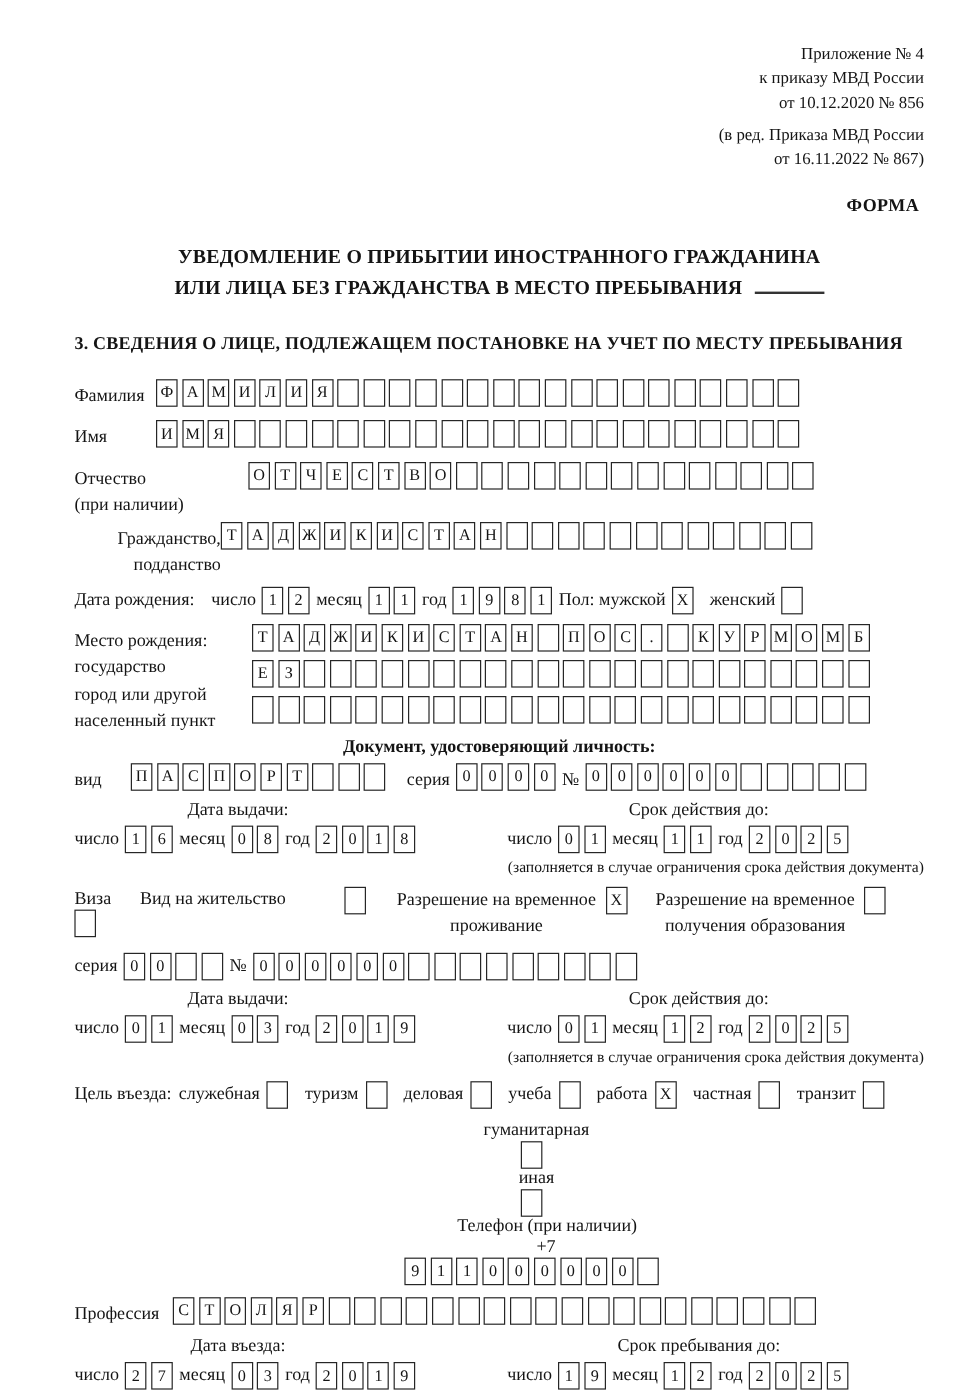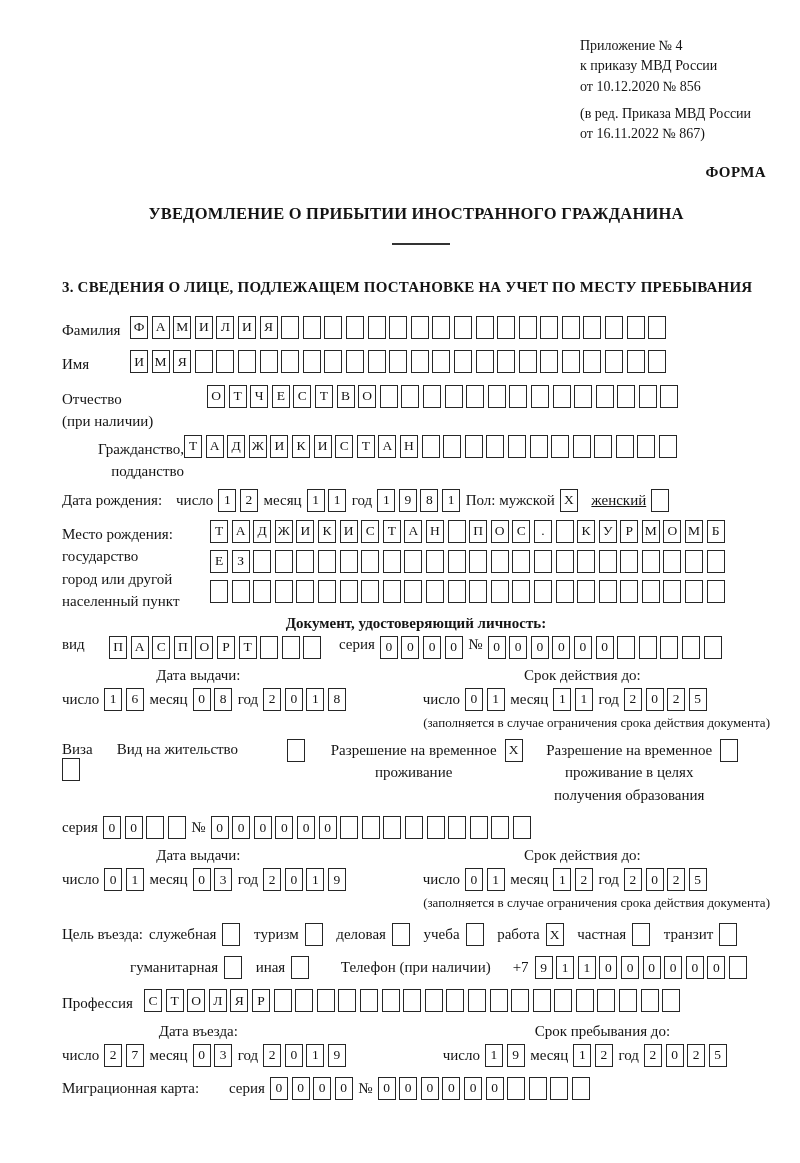--- a/index.html
+++ b/index.html
@@ -6,21 +6,21 @@
   body {
     width:800px; height:1163px;
     background:#ffffff;
     font-family:"Liberation Serif","DejaVu Serif",serif;
     color:#141414;
     -webkit-font-smoothing:antialiased;
   }
   .page { padding:36px 30px 0 62px; position:relative; width:708px; }
 
   
-  .hdr { margin-left:auto; width:190px; font-size:14px; line-height:1.45; white-space:nowrap; }
+  .hdr { margin-left:auto; width:190px; font-size:14px; line-height:1.45; white-space:nowrap;text-align:right; }
   .hdr .sub { margin-top:7px; }
   .forma { text-align:right; font-weight:bold; font-size:15px; margin-top:20px; letter-spacing:.4px; padding-right:4px; }
 
   
   .title { text-align:center; font-weight:bold; font-size:16.5px; line-height:1.55; margin-top:20px; letter-spacing:.2px; }
   .title .uline { display:inline-block; width:58px; border-bottom:2.2px solid #333; height:14px; margin-left:10px; }
   .sec1 { font-weight:bold; font-size:15px; margin-top:26px; letter-spacing:.2px; }
 
   
   .frow { display:flex; align-items:flex-start; margin-top:9px; }
@@ -77,21 +77,21 @@
     <div class="sub">
       <div>(в ред. Приказа МВД России</div>
       <div>от 16.11.2022 № 867)</div>
     </div>
   </div>
   <div class="forma">ФОРМА</div>
 
   <div class="title">
     <div>УВЕДОМЛЕНИЕ О ПРИБЫТИИ ИНОСТРАННОГО ГРАЖДАНИНА</div>
     <div>
-      <span class="uline"></span>
+      <span>ИЛИ ЛИЦА БЕЗ ГРАЖДАНСТВА В МЕСТО ПРЕБЫВАНИЯ</span><span class="uline"></span>
     </div>
   </div>
 
   <div class="sec1">3. СВЕДЕНИЯ О ЛИЦЕ, ПОДЛЕЖАЩЕМ ПОСТАНОВКЕ НА УЧЕТ ПО МЕСТУ ПРЕБЫВАНИЯ</div>
 
   <div class="frow" style="margin-top:20px;">
     <div class="flabel w68">Фамилия</div>
     <div class="cells">
         <span class="cell">Ф</span>
         <span class="cell">А</span>
@@ -231,21 +231,21 @@
     <span class="cells">
         <span class="cell">1</span>
         <span class="cell">9</span>
         <span class="cell">8</span>
         <span class="cell">1</span>
       </span>
     <span class="wlabel">Пол: мужской</span>
     <span class="cells">
         <span class="cell">X</span>
       </span>
-    <span class="wlabel" style="margin-left:10px;text-decoration:underline;">женский</span>
+    <span class="wlabel" style="margin-left:10px;">женский</span>
     <span class="cells">
         <span class="cell"></span>
       </span>
   </div>
 
   <div class="frow" style="margin-top:8px;">
     <div class="flabel w148">
       <div>Место рождения:</div>
       <div>государство</div>
       <div>город или другой</div>
@@ -328,21 +328,21 @@
           <span class="cell"></span>
           <span class="cell"></span>
           <span class="cell"></span>
           <span class="cell"></span>
         </div>
     </div>
   </div>
 
   <div class="doc-head" style="margin-top:2px;">Документ, удостоверяющий личность:</div>
 
-  <div class="frow inlinebits" style="align-items:flex-start; margin-top:4px;">
+  <div class="frow inlinebits" style="align-items:flex-end; margin-top:4px;">
     <span class="wlabel first" style="width:42px;">вид</span>
     <span class="cells">
         <span class="cell">П</span>
         <span class="cell">А</span>
         <span class="cell">С</span>
         <span class="cell">П</span>
         <span class="cell">О</span>
         <span class="cell">Р</span>
         <span class="cell">Т</span>
         <span class="cell"></span>
@@ -439,21 +439,20 @@
         <div>Разрешение на временное</div>
         <div>проживание</div>
       </span>
       <span class="cells">
           <span class="cell">X</span>
         </span>
     </div>
     <div class="opt" style="margin-right:0;">
       <span class="olines">
         <div>Разрешение на временное</div>
-        <div>проживание в целях</div>
         <div>получения образования</div>
       </span>
       <span class="cells">
           <span class="cell"></span>
         </span>
     </div>
   </div>
 
   <div class="frow inlinebits" style="align-items:center; margin-top:10px;">
     <span class="wlabel first">серия</span>
@@ -556,21 +555,21 @@
     <span class="plabel">частная</span>
     <span class="cells">
         <span class="cell"></span>
       </span>
     <span class="plabel">транзит</span>
     <span class="cells">
         <span class="cell"></span>
       </span>
   </div>
 
-  <div class="purposerow indent" style="margin-top:10px;">
+  <div class="purposerow indent" style="margin-top:10px;flex-direction:column;">
     <span class="plabel">гуманитарная</span>
     <span class="cells">
         <span class="cell"></span>
       </span>
     <span class="plabel">иная</span>
     <span class="cells">
         <span class="cell"></span>
       </span>
     <span class="plabel" style="margin-left:18px;">Телефон (при наличии)</span>
     <span class="plabel" style="margin-left:16px;">+7</span>
@@ -612,21 +611,21 @@
         <span class="cell"></span>
         <span class="cell"></span>
         <span class="cell"></span>
         <span class="cell"></span>
         <span class="cell"></span>
         <span class="cell"></span>
         <span class="cell"></span>
       </div>
   </div>
 
-  <div class="two-col" style="gap:20px;">
+  <div class="two-col" style="">
     <div class="col-l">
       <div class="dhead">Дата въезда:</div>
       <div class="dgroup">
         <span class="wlabel first">число</span>
         <span class="cells">
             <span class="cell">2</span>
             <span class="cell">7</span>
           </span>
         <span class="wlabel">месяц</span>
         <span class="cells">

